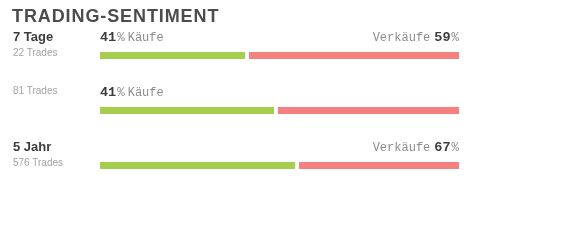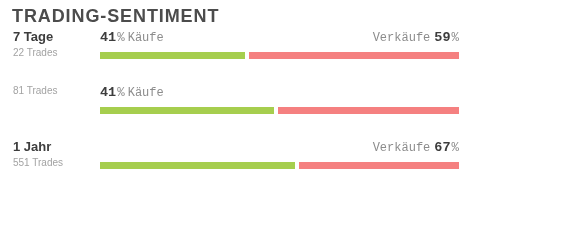--- a/index.html
+++ b/index.html
@@ -188,22 +188,22 @@
           </span>
         </div>
         <div class="bar-track">
           <span class="bar-seg bar-buy" style="width: calc(49% - 2px); background: rgb(166, 206, 78);"></span><span class="bar-seg bar-gap"></span><span class="bar-seg bar-sell" style="width: calc(51% - 2px); background: rgb(245, 128, 128);"></span>
         </div>
       </div>
     </div>
 
     <div class="sentiment-row">
       <div class="period-block">
-        <div class="period-label">1 Jahr</div>
-        <div class="trades-label">551 Trades</div>
+        <div class="period-label">5 Jahr</div>
+        <div class="trades-label">576 Trades</div>
       </div>
       <div class="bar-area">
         <div class="bar-legend">
           <span class="legend-right">
             <span class="legend-word">Verkäufe</span><span class="pct-value">67</span><span class="pct-sign">%</span>
           </span>
         </div>
         <div class="bar-track">
           <span class="bar-seg bar-buy" style="width: calc(55% - 2px); background: rgb(166, 206, 78);"></span><span class="bar-seg bar-gap"></span><span class="bar-seg bar-sell" style="width: calc(45% - 2px); background: rgb(245, 128, 128);"></span>
         </div>

